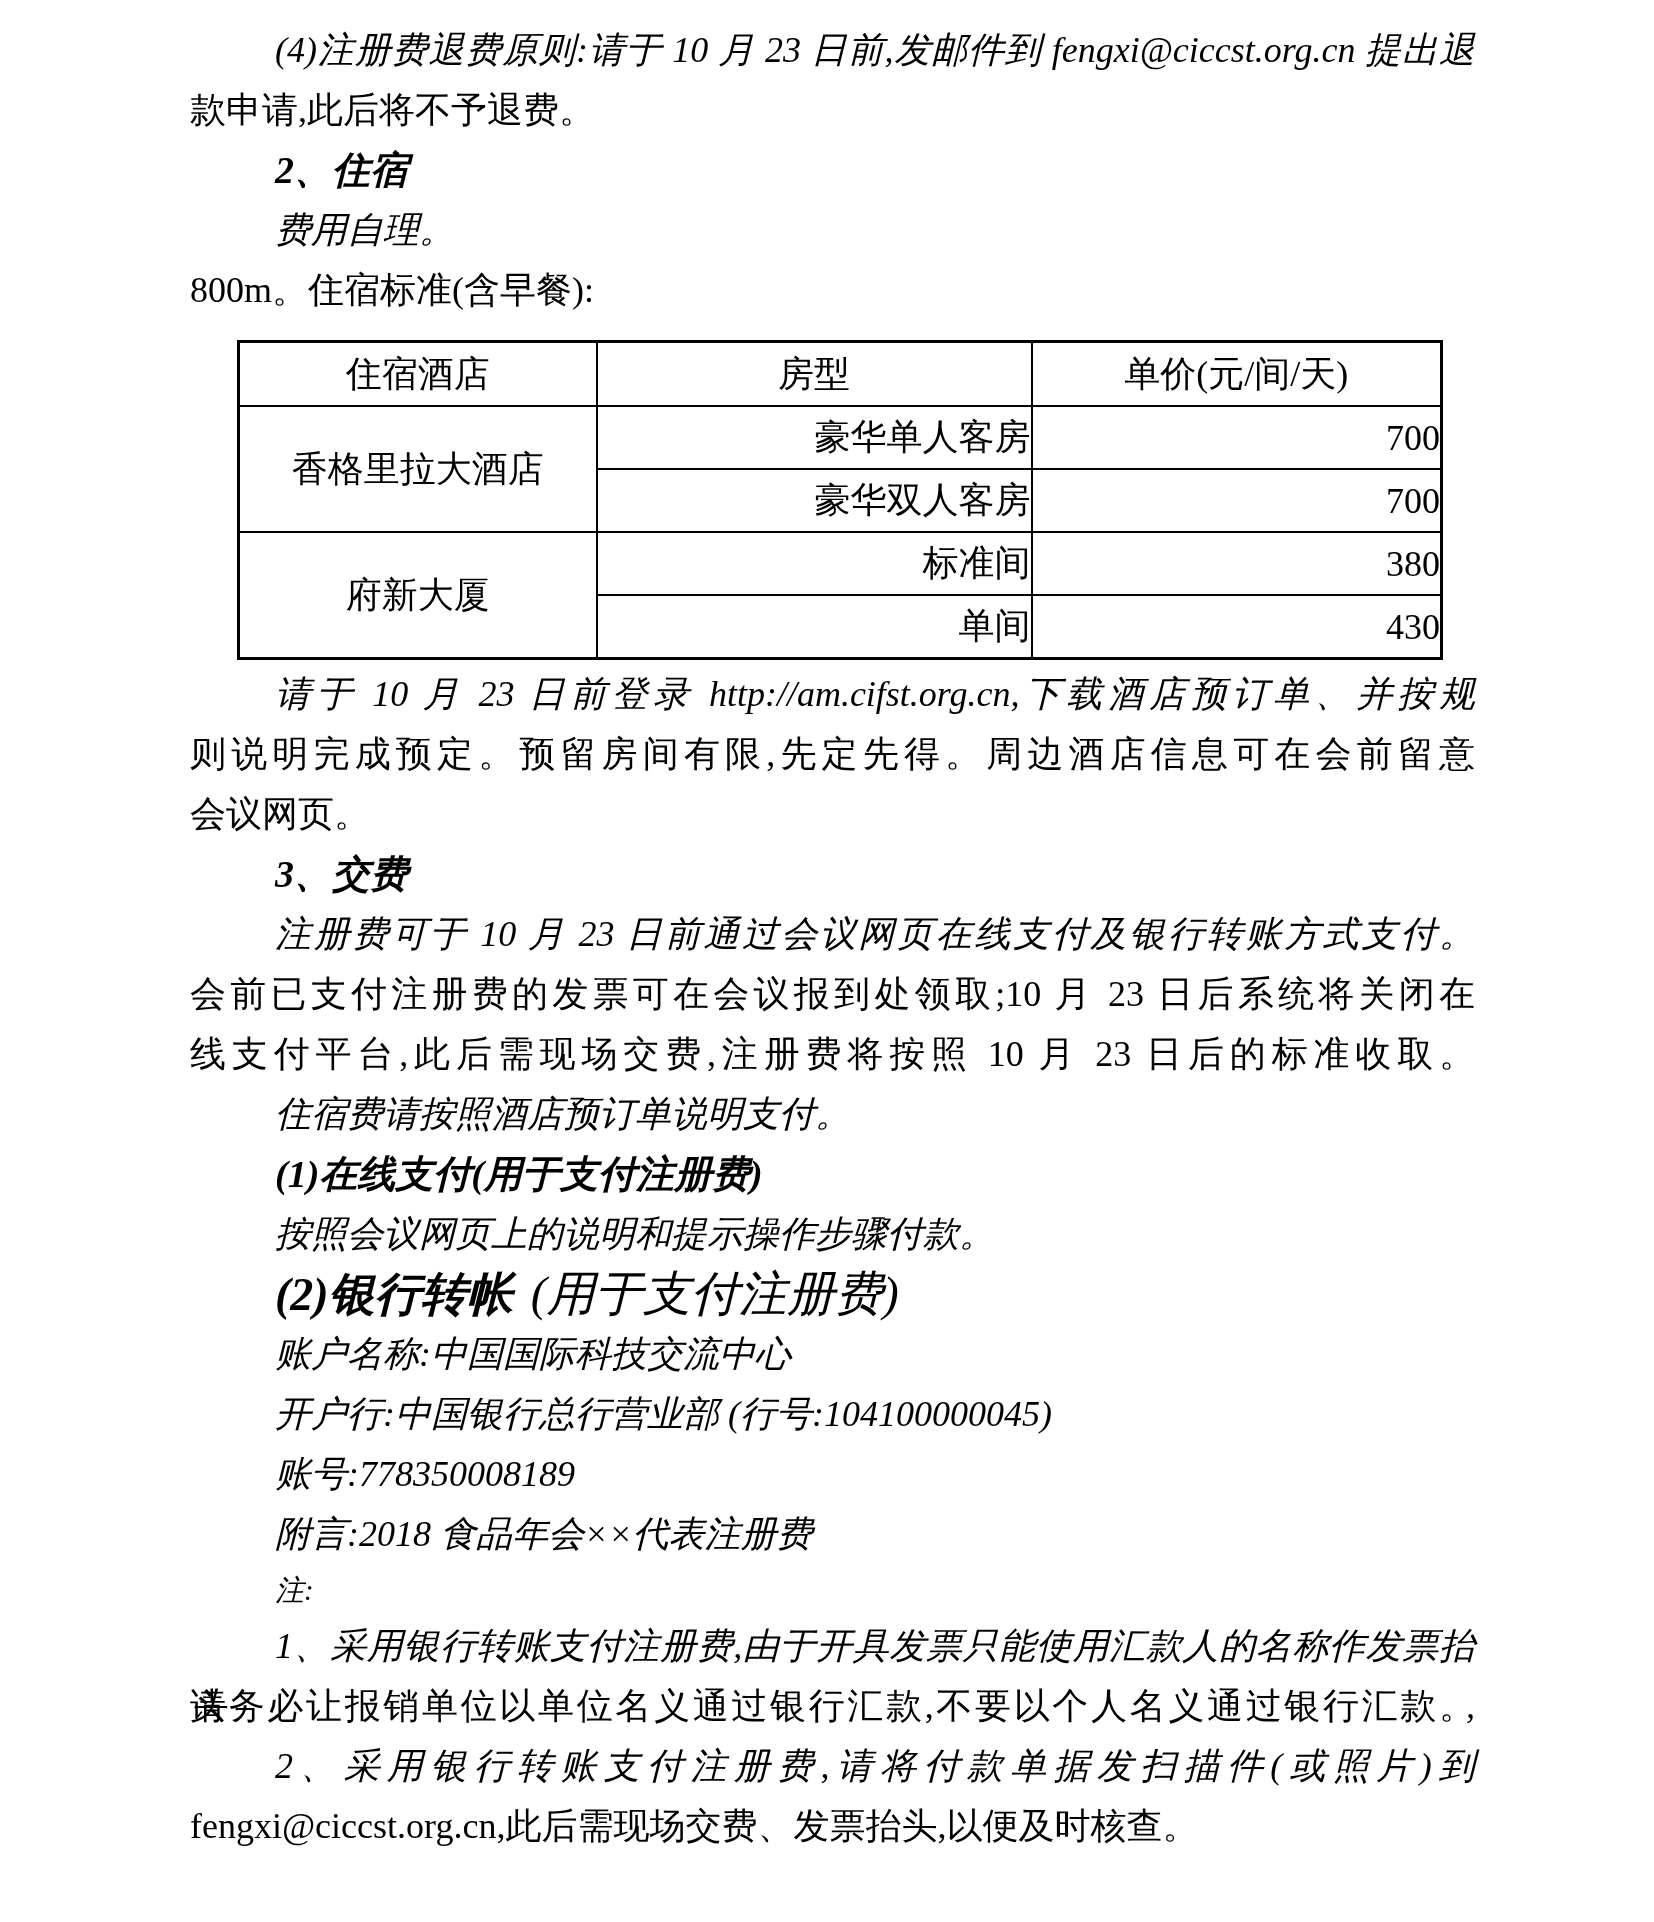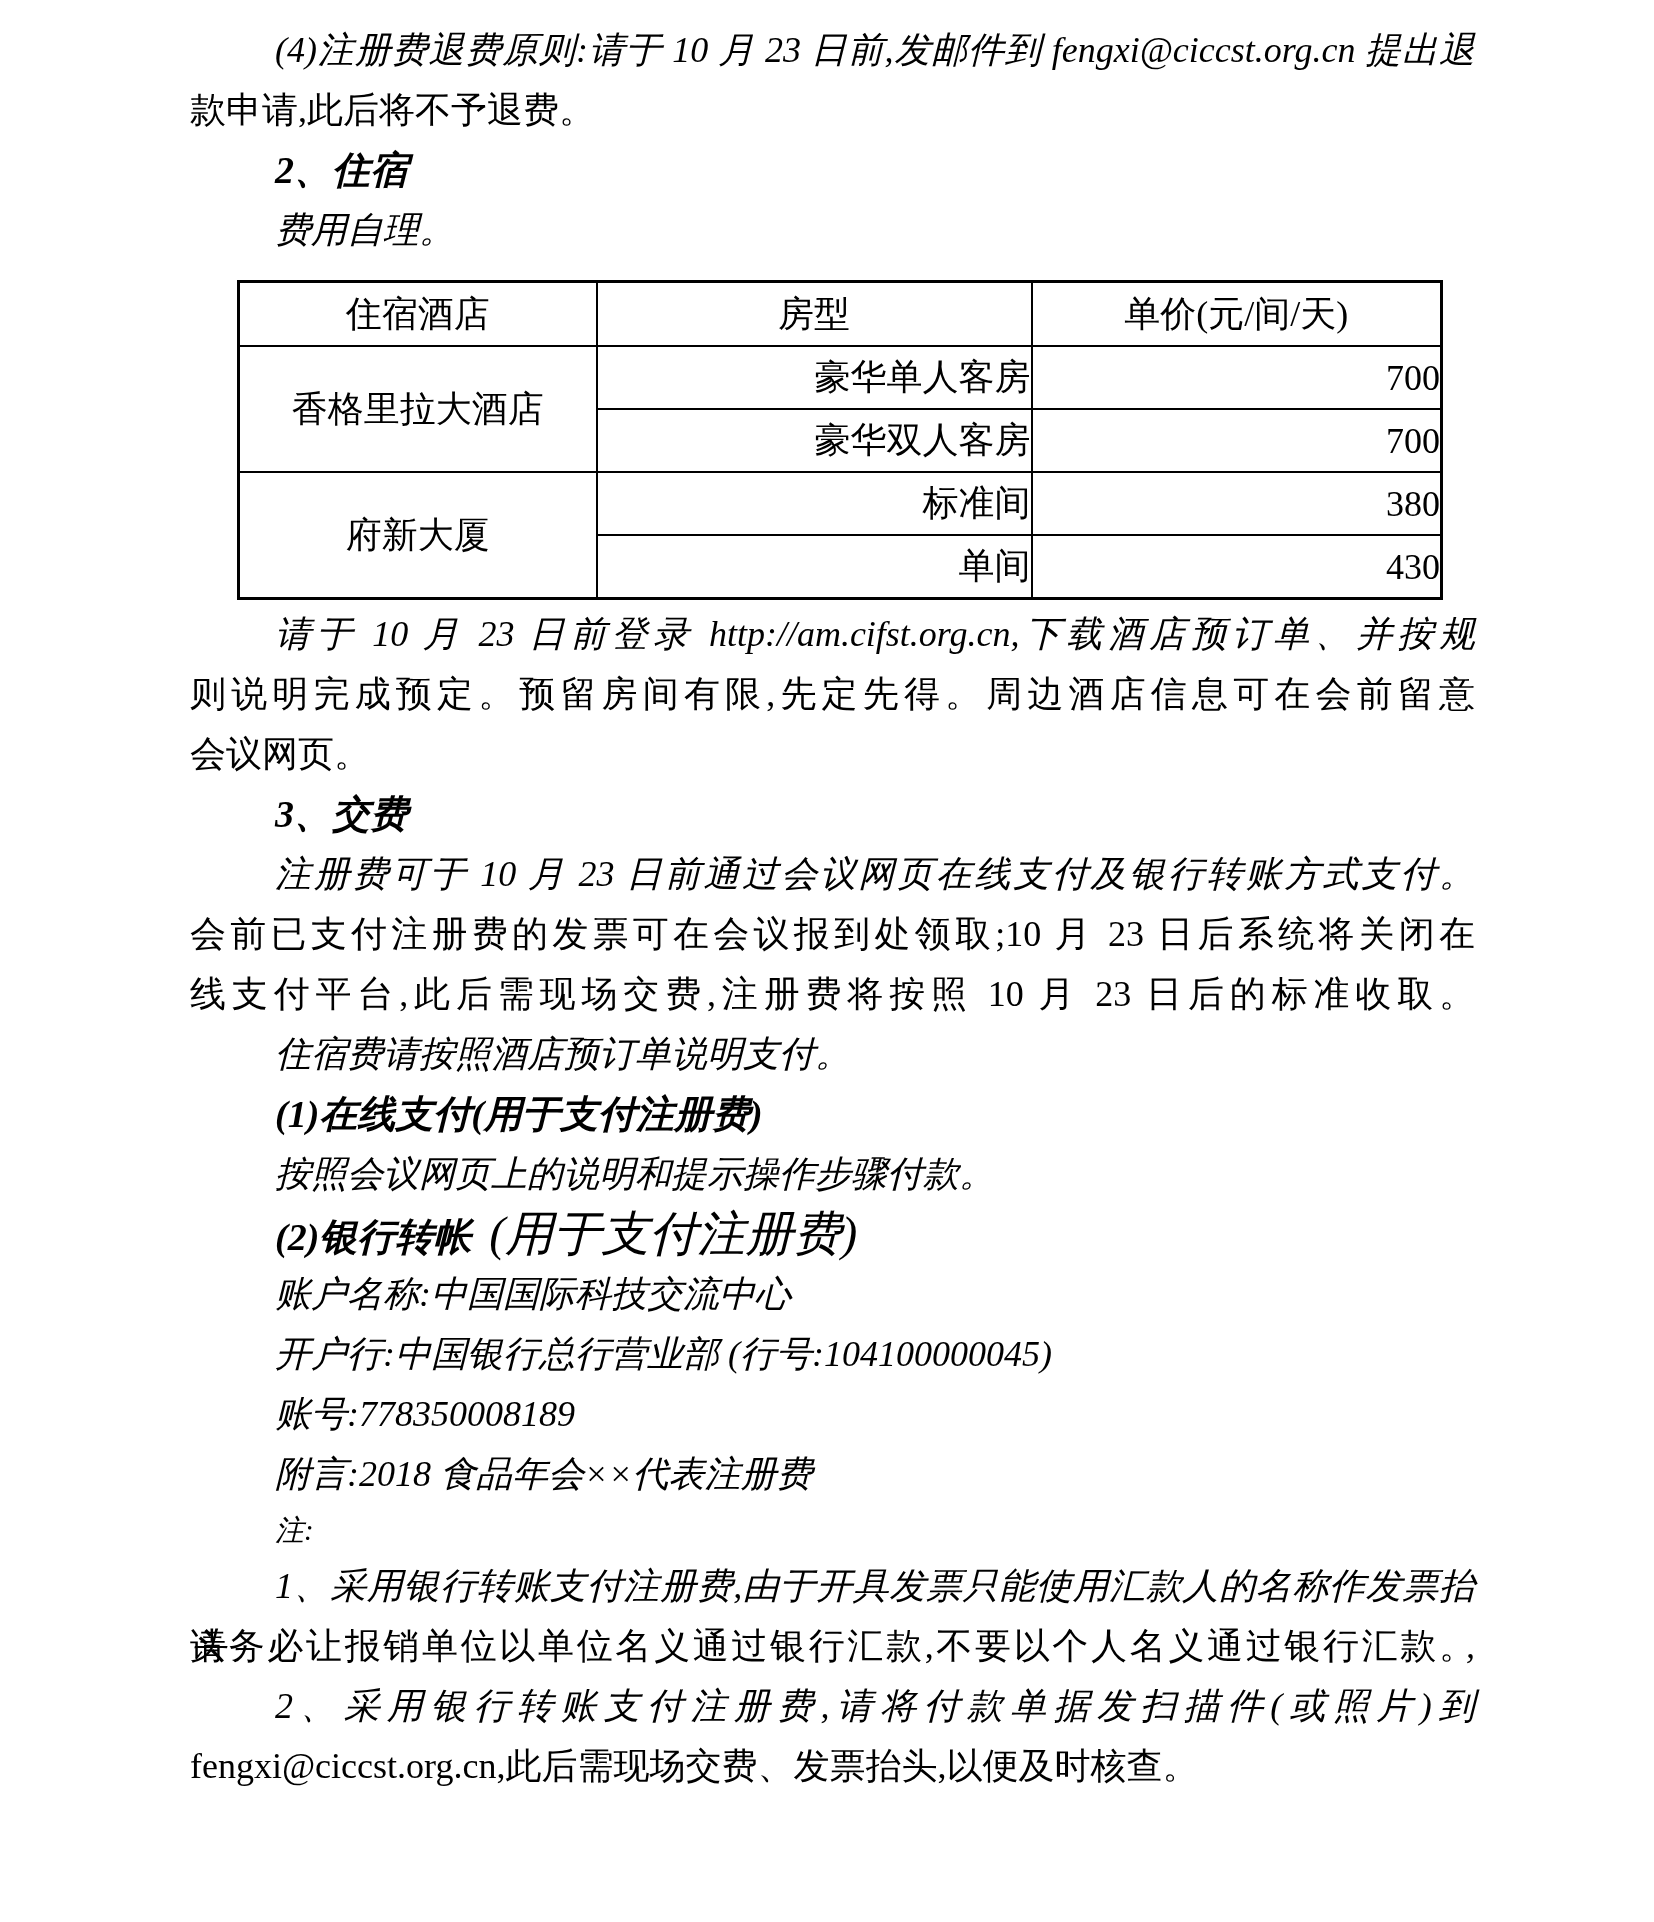--- a/index.html
+++ b/index.html
@@ -38,21 +38,21 @@
   .ind { text-indent: 85px; font-style: italic; }
   .heading {
     font-weight: bold;
     font-size: 38px;
   }
   .note-label-line {
     height: 52px;
     line-height: 52px;
     font-size: 29px;
   }
-  .mixed-heading .bold-part { font-weight: bold; font-size: 38px; }
+  .mixed-heading .bold-part { font-weight: bold; font-size: 46px; }
   .mixed-heading .reg-part  { font-weight: normal; font-size: 48px; margin-left: 18px; }
 
   table.hotel-table {
     border-collapse: collapse;
     table-layout: fixed;
     width: 1203px;
     margin-left: 47px;
     margin-top: 20px;
     margin-bottom: 4px;
     font-size: 36px;
@@ -79,20 +79,21 @@
 
 <div class="page">
 
   <div class="line j ind">(4)注册费退费原则:请于 10 月 23 日前,发邮件到 fengxi@ciccst.org.cn 提出退</div>
   <div class="line">款申请,此后将不予退费。</div>
 
   <div class="line heading ind">2、住宿</div>
 
   <div class="line ind">费用自理。</div>
 
+  <div class="line">800m。住宿标准(含早餐):</div>
 
   <table class="hotel-table">
     <colgroup>
         <col class="c1">
         <col class="c2">
         <col class="c3">
       </colgroup>
     <tbody>
         <tr class="hdr">
       <th>住宿酒店</th>

